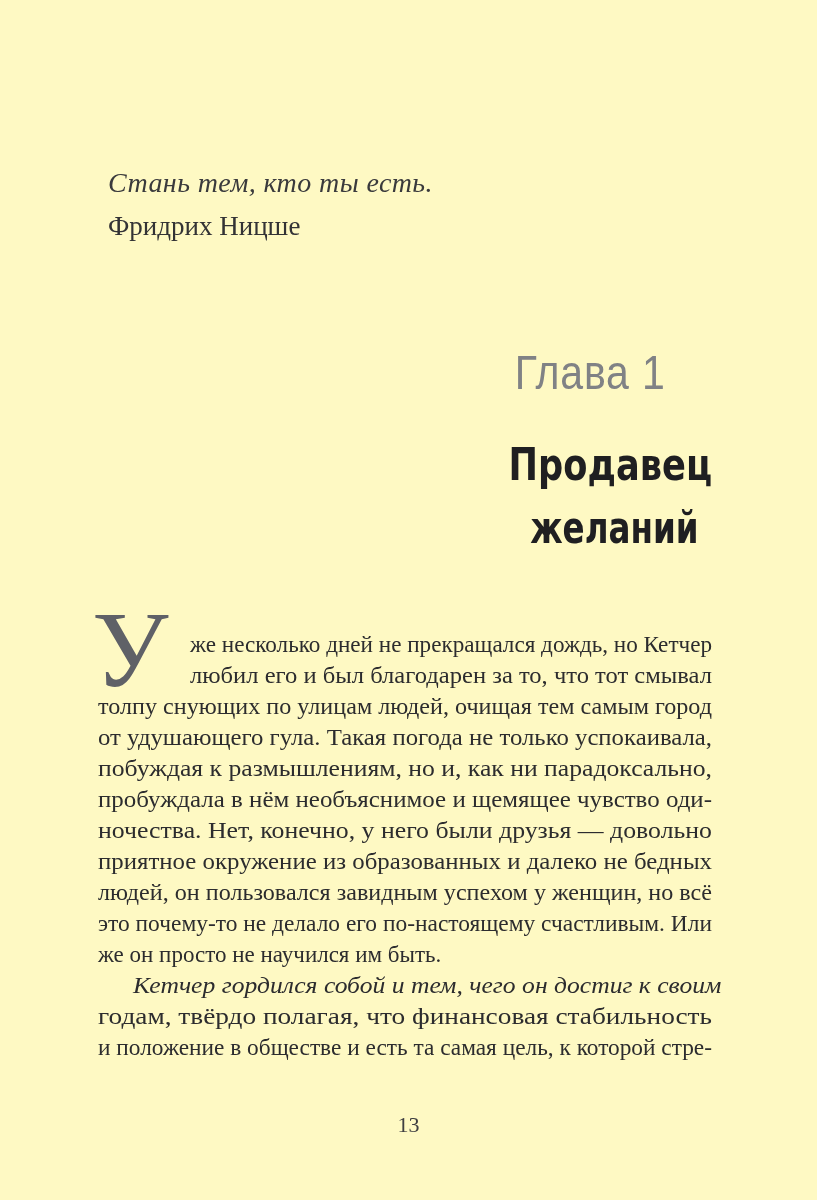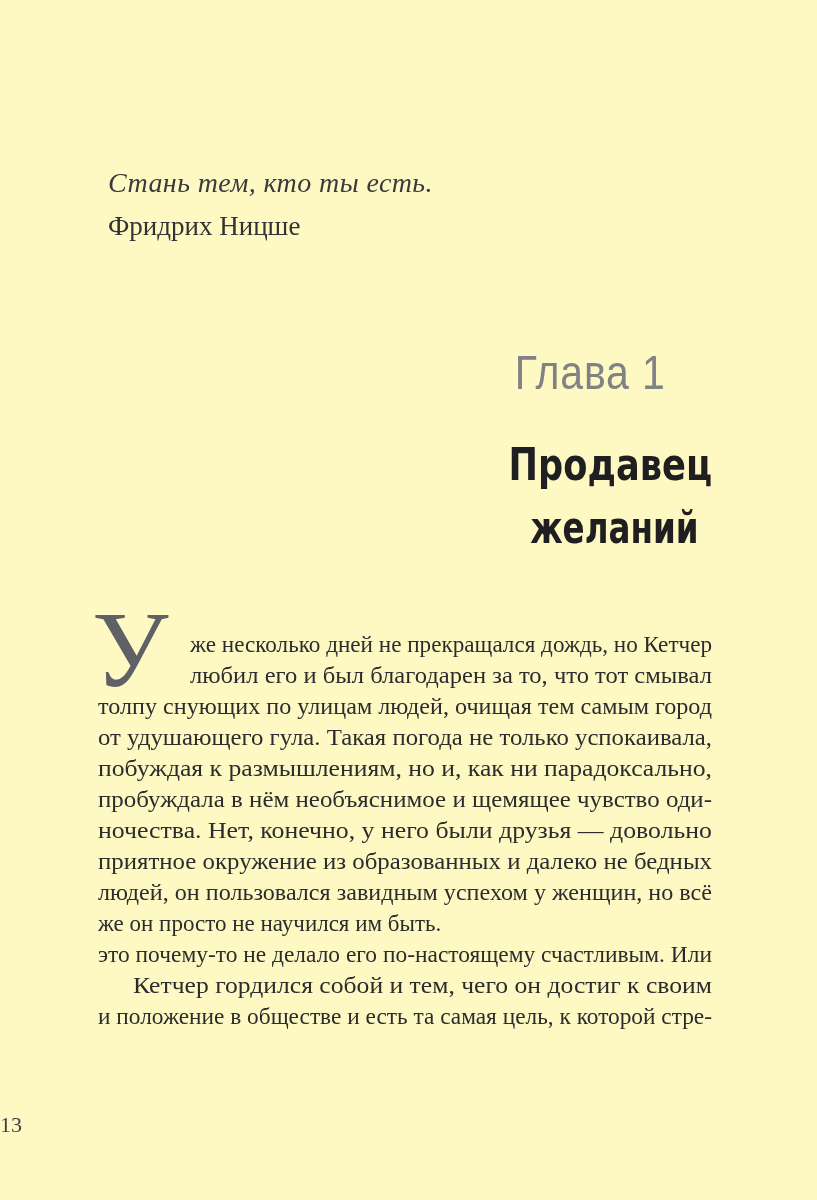--- a/index.html
+++ b/index.html
@@ -35,30 +35,30 @@
   .chapter .title .tl { display:inline-block; white-space:nowrap; transform-origin:100% 50%; }
 
   
   .bodytext {
     position:absolute; left:98px; top:629px; width:614px;
     font-size:23px; line-height:31px; color:#2c2c2e;
   }
   .bline { height:31px; overflow:visible; }
   .fit { display:inline-block; white-space:nowrap; transform-origin:0 50%; }
   .dcpad { padding-left:92px; }
-  .ind   { padding-left:35px; }
+  .ind   { padding-left:35px;font-style:italic; }
   .dropcap {
     position:absolute; left:-6px; top:-33px;
     font-size:108px; line-height:108px; color:#5f6167;
   }
 
   
   .folio {
     position:absolute; left:0; top:1112px; width:100%;
-    font-size:22px; line-height:26px; color:#3f3f41;
+    text-align:center; font-size:22px; line-height:26px; color:#3f3f41;
   }
 </style>
 </head>
 <body>
 
 <div class="page">
 
   <div class="epigraph">
     <div class="quote">Стань тем, кто ты есть.</div>
     <div class="attr">Фридрих Ницше</div>
@@ -76,25 +76,26 @@
     <div>
       <div class="bline dcpad"><span class="fit" style="transform: scaleX(1.00651);">же несколько дней не прекращался дождь, но Кетчер</span></div>
       <div class="bline dcpad"><span class="fit" style="transform: scaleX(1.0683);">любил его и был благодарен за то, что тот смывал</span></div>
       <div class="bline"><span class="fit" style="transform: scaleX(1.04898);">толпу снующих по улицам людей, очищая тем самым город</span></div>
       <div class="bline"><span class="fit" style="transform: scaleX(1.0764);">от удушающего гула. Такая погода не только успокаивала,</span></div>
       <div class="bline"><span class="fit" style="transform: scaleX(1.11601);">побуждая к размышлениям, но и, как ни парадоксально,</span></div>
       <div class="bline"><span class="fit" style="transform: scaleX(1.08394);">пробуждала в нём необъяснимое и щемящее чувство оди-</span></div>
       <div class="bline"><span class="fit" style="transform: scaleX(1.12133);">ночества. Нет, конечно, у него были друзья — довольно</span></div>
       <div class="bline"><span class="fit" style="transform: scaleX(1.08006);">приятное окружение из образованных и далеко не бедных</span></div>
       <div class="bline"><span class="fit" style="transform: scaleX(1.04831);">людей, он пользовался завидным успехом у женщин, но всё</span></div>
+      <div class="bline"><span class="fit" style="transform: scaleX(1.01864);">это почему-то не делало его по-настоящему счастливым. Или</span></div>
       <div class="bline"><span class="fit">же он просто не научился им быть.</span></div>
-      <div class="bline"><span class="fit" style="transform: scaleX(1.01864);">это почему-то не делало его по-настоящему счастливым. Или</span></div>
     </div>
 
     <div>
       <div class="bline ind"><span class="fit" style="transform: scaleX(1.11376);">Кетчер гордился собой и тем, чего он достиг к своим</span></div>
+      <div class="bline"><span class="fit" style="transform: scaleX(1.18737);">годам, твёрдо полагая, что финансовая стабильность</span></div>
       <div class="bline"><span class="fit" style="transform: scaleX(1.01456);">и положение в обществе и есть та самая цель, к которой стре-</span></div>
     </div>
   </div>
 
   <div class="folio">13</div>
 
 </div>
 
 </body></html>

